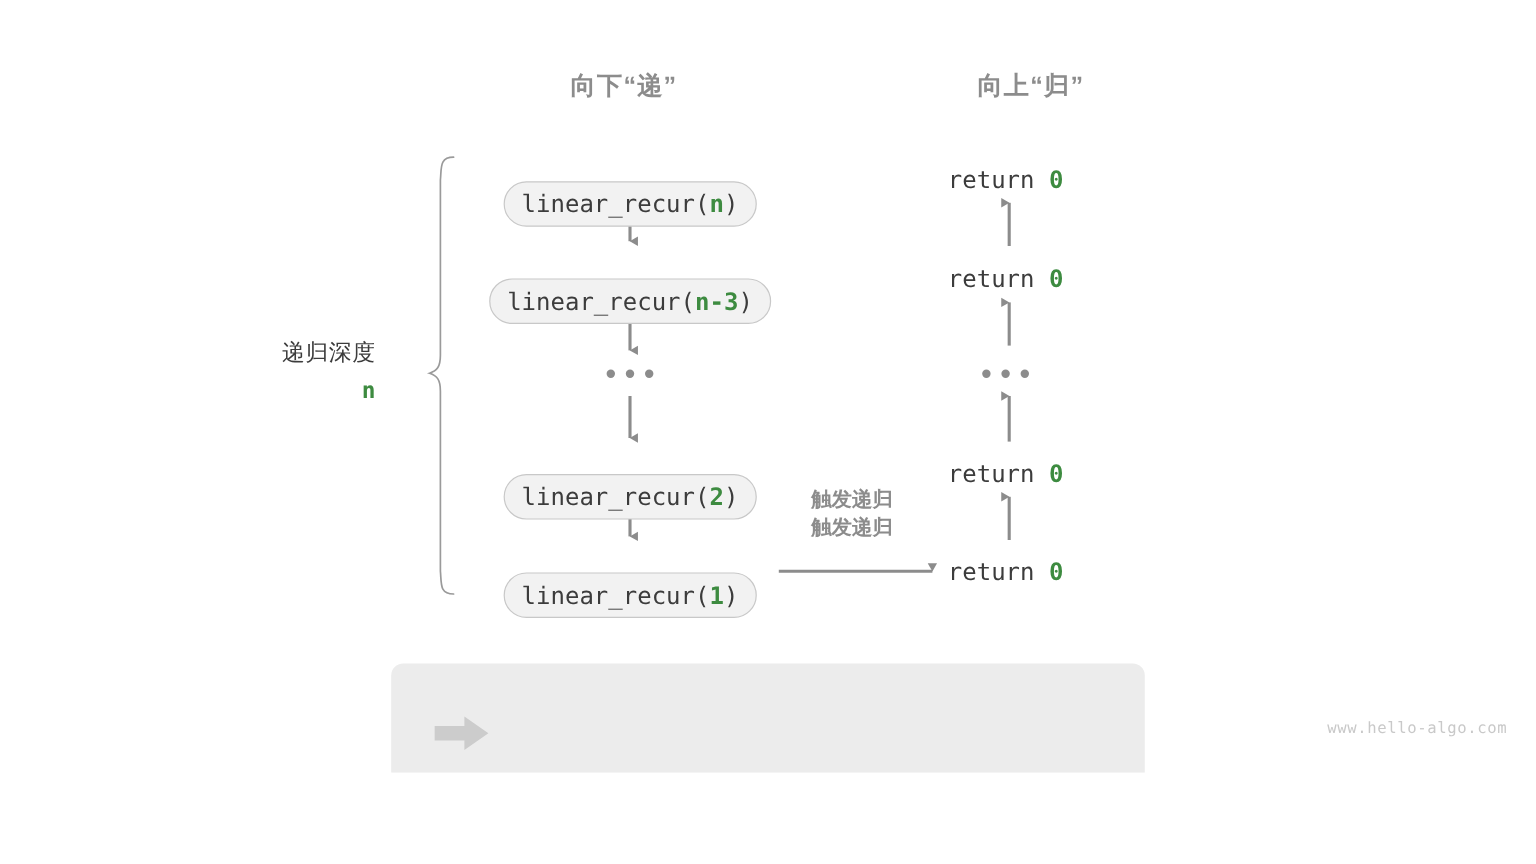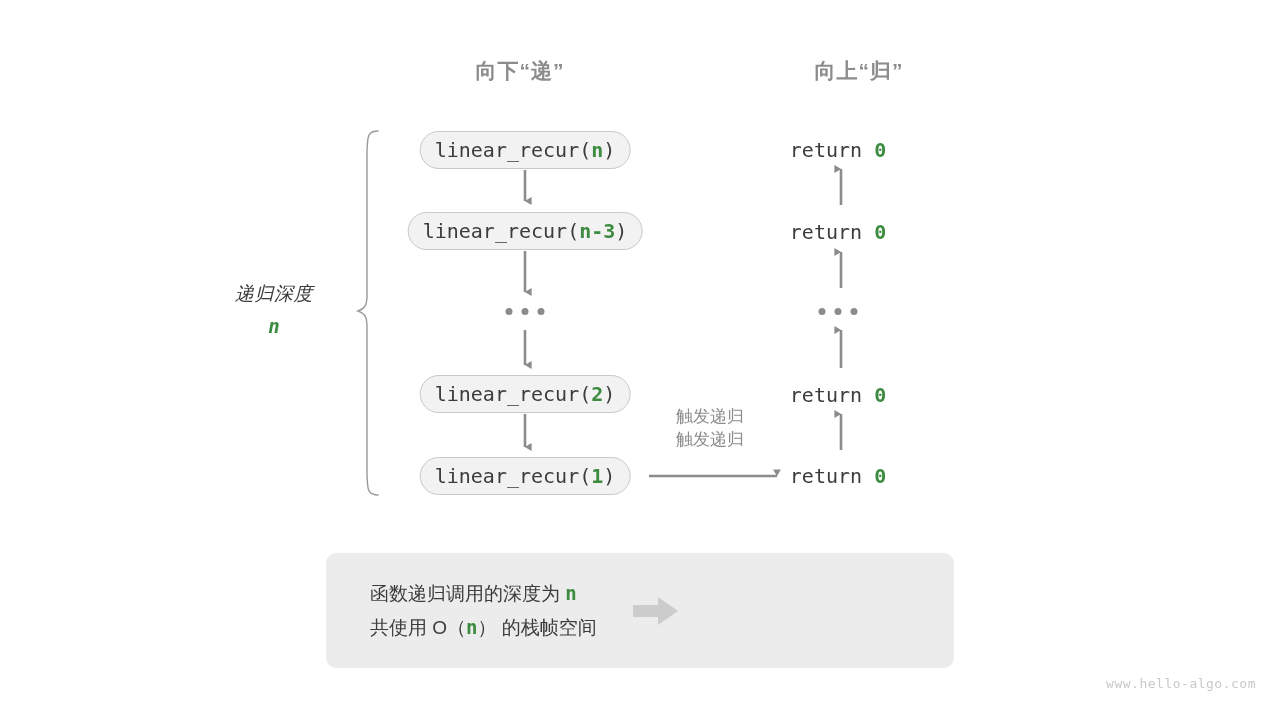--- a/index.html
+++ b/index.html
@@ -6,21 +6,21 @@
     margin: 0;
     padding: 0;
     background: #ffffff;
   }
   body {
     font-family: "Liberation Sans", "DejaVu Sans", sans-serif;
   }
   #canvas {
     position: relative;
     width: 1280px;
-    height: 720px;
+    height: 644px;
     background: #ffffff;
     overflow: hidden;
   }
   .mono {
     font-family: "DejaVu Sans Mono", "Liberation Mono", monospace;
   }
 
   
   .col-header {
     position: absolute;
@@ -44,20 +44,21 @@
     border-radius: 19px;
     display: flex;
     align-items: center;
     justify-content: center;
     font-size: 20px;
     color: #3c3c3c;
     white-space: nowrap;
     padding: 0 14px;
     transform: translateX(-50%);
     left: 525px;
+    margin-top: 20px;
   }
   .call-box .arg { color: #3d8b40; font-weight: bold; }
 
   #box-n    { top: 131px; }
   #box-nm1  { top: 212px; }
   #box-2    { top: 375px; }
   #box-1    { top: 457px; }
   
   .dots {
     position: absolute;
@@ -90,23 +91,22 @@
   #ret-2 { top: 220px; }
   #ret-3 { top: 383px; }
   #ret-4 { top: 464px; }
 
   
   #depth-label {
     position: absolute;
     left: 274px;
     top: 281px;
     transform: translateX(-50%);
-    text-align: center;
-    white-space: nowrap;
-    font-style: italic;
+    text-align: right;
+    white-space: nowrap;
   }
   #depth-label .t1 {
     display: block;
     font-size: 19px;
     color: #3c3c3c;
     letter-spacing: 0.5px;
   }
   #depth-label .t2 {
     display: block;
     margin-top: 8px;
@@ -116,21 +116,21 @@
   }
 
   
   #trigger-label {
     position: absolute;
     left: 710px;
     top: 406px;
     transform: translateX(-50%);
     text-align: center;
     font-size: 17px;
-    font-weight: normal;
+    font-weight: bold;
     color: #8c8c8c;
     line-height: 1.35;
     white-space: nowrap;
   }
 
   
   #summary-panel {
     position: absolute;
     left: 326px;
     top: 553px;
@@ -308,28 +308,20 @@
     <span>return</span>
     <span class="val">0</span>
   </div>
 
   <div id="trigger-label">
     <div>触发递归</div>
     <div>触发递归</div>
   </div>
 
   <div id="summary-panel">
-    <div id="summary-left">
-      <div class="line">
-        <span>函数递归调用的深度为 </span><span class="gn mono">n</span>
-      </div>
-      <div class="line">
-        <span>共使用 O（</span><span class="gn mono">n</span><span>） 的栈帧空间</span>
-      </div>
-    </div>
 
     <div id="arrow-icon-wrap">
       <svg width="46" height="32" viewBox="0 0 46 32">
         <path d="M0,10 L25,10 L25,2 L45,16 L25,30 L25,22 L0,22 Z" fill="#cccccc"></path>
       </svg>
     </div>
 
   </div>
 
   <div id="watermark" class="mono">www.hello-algo.com</div>

